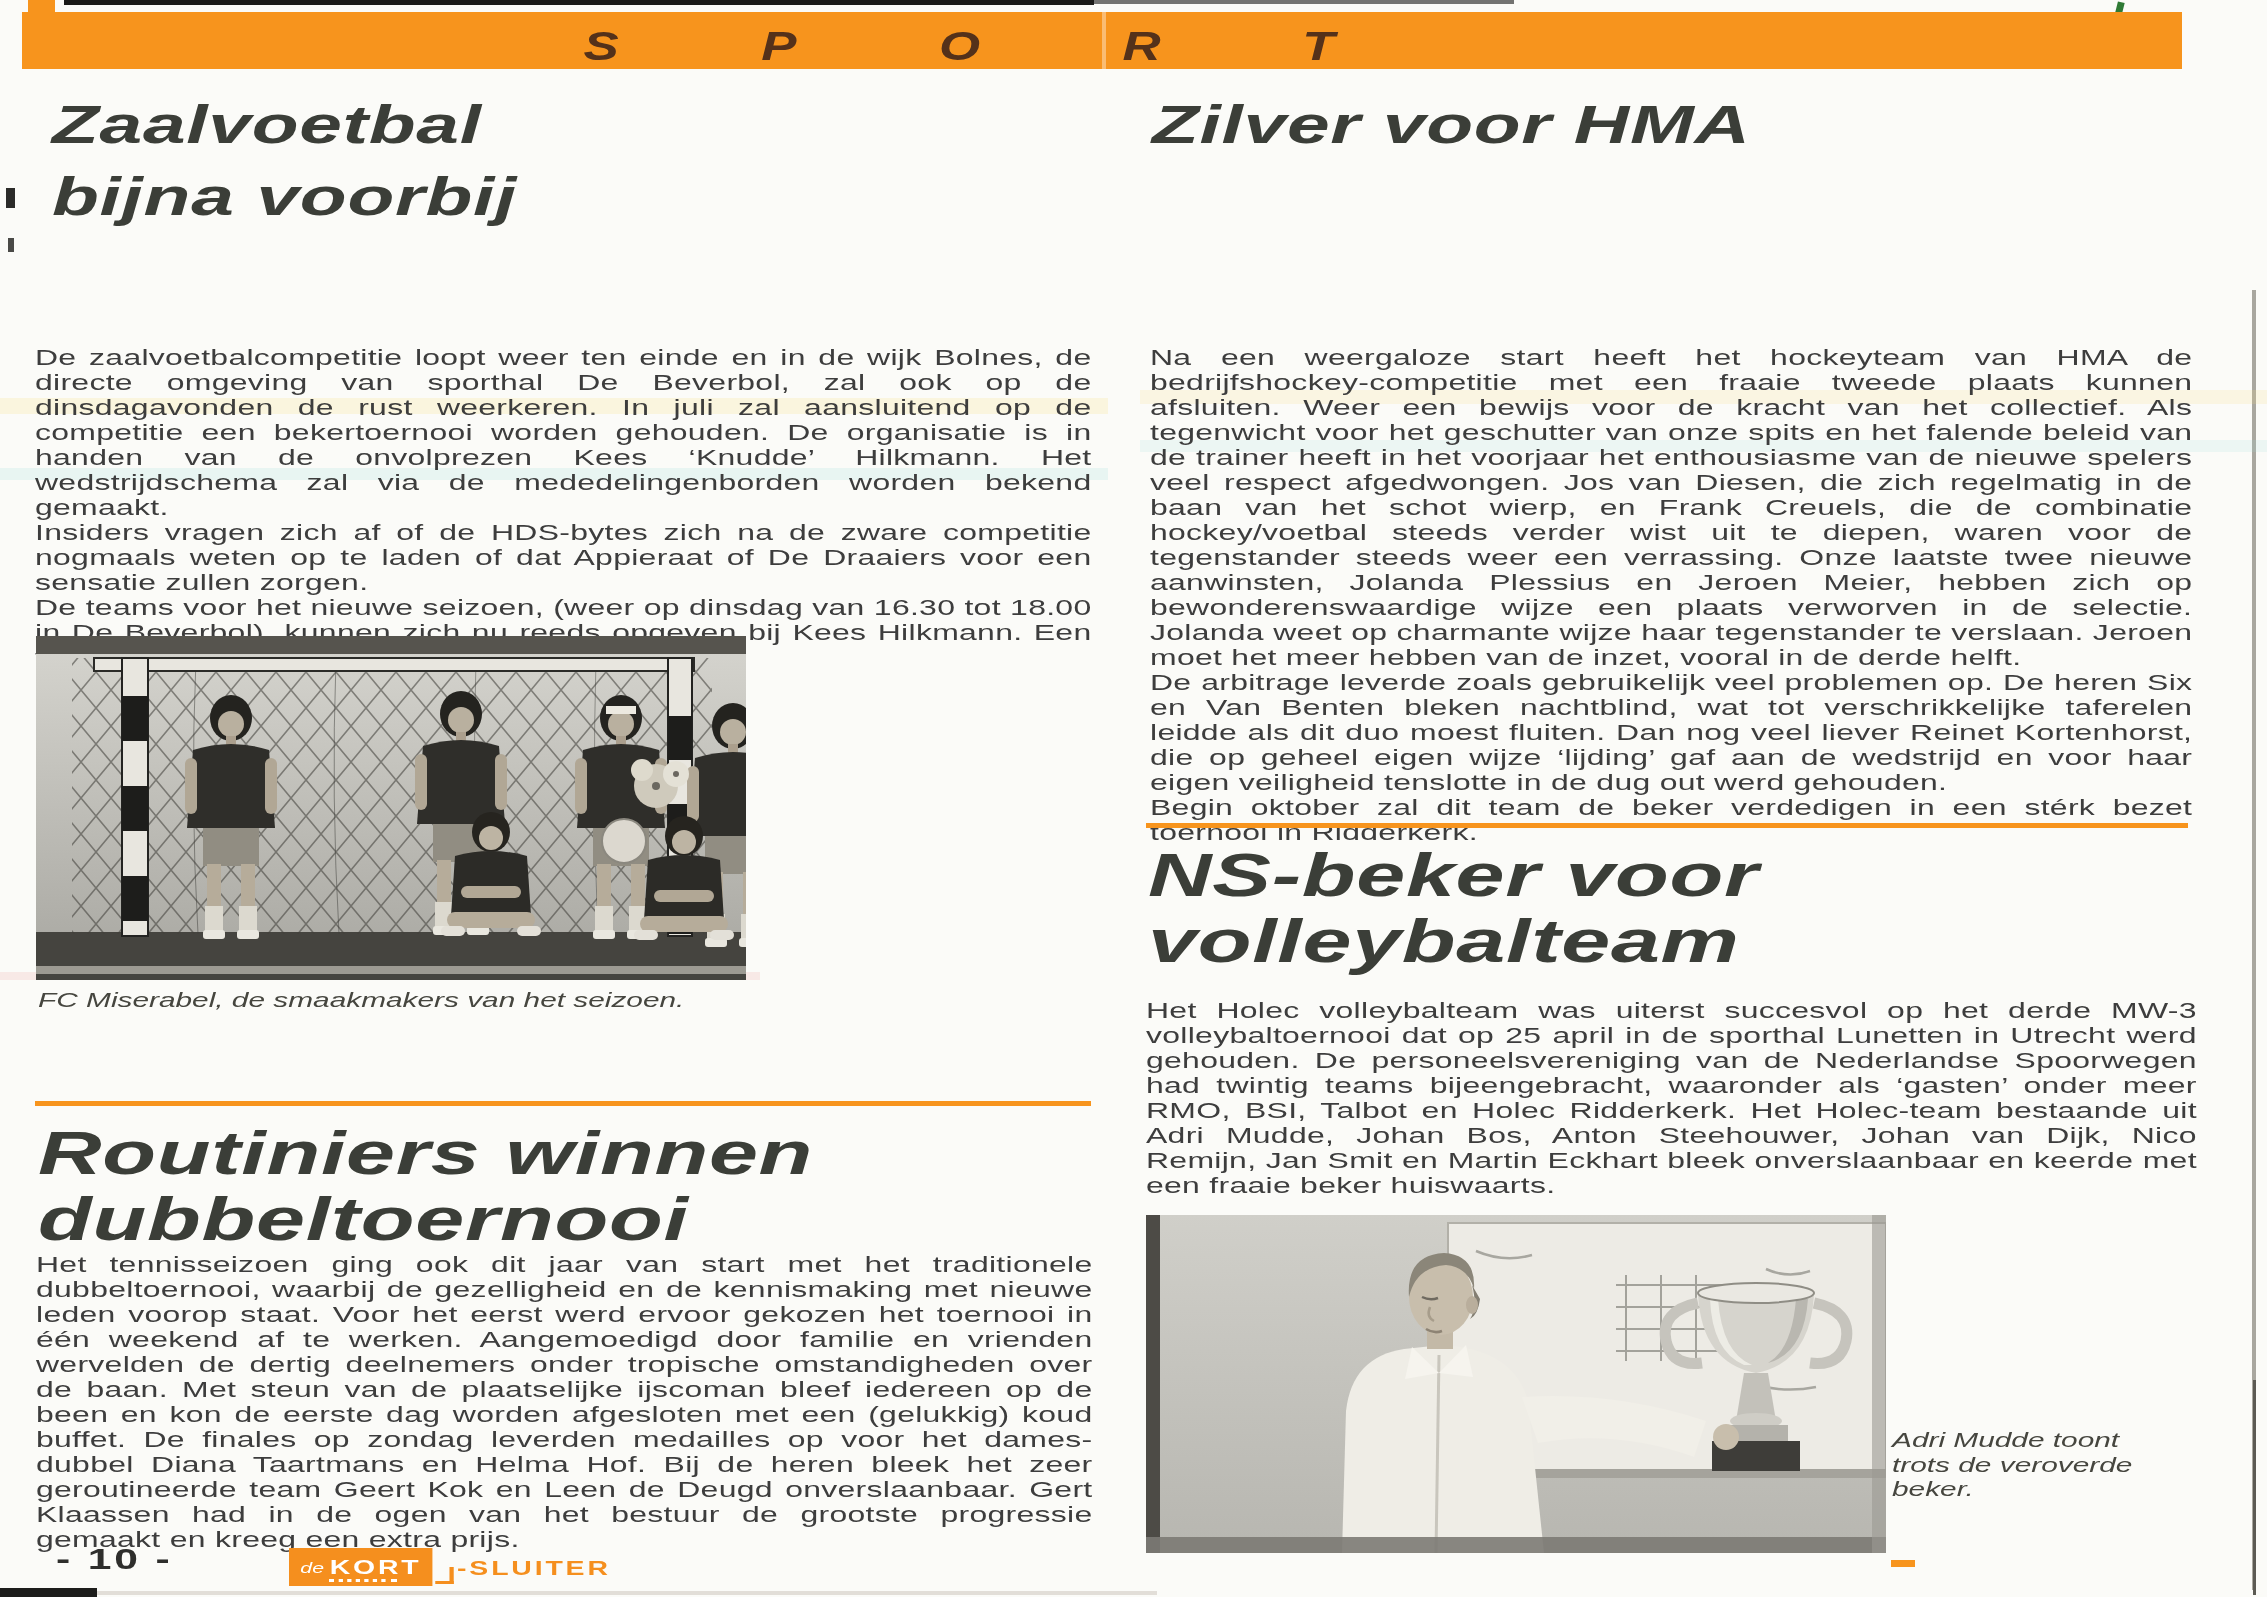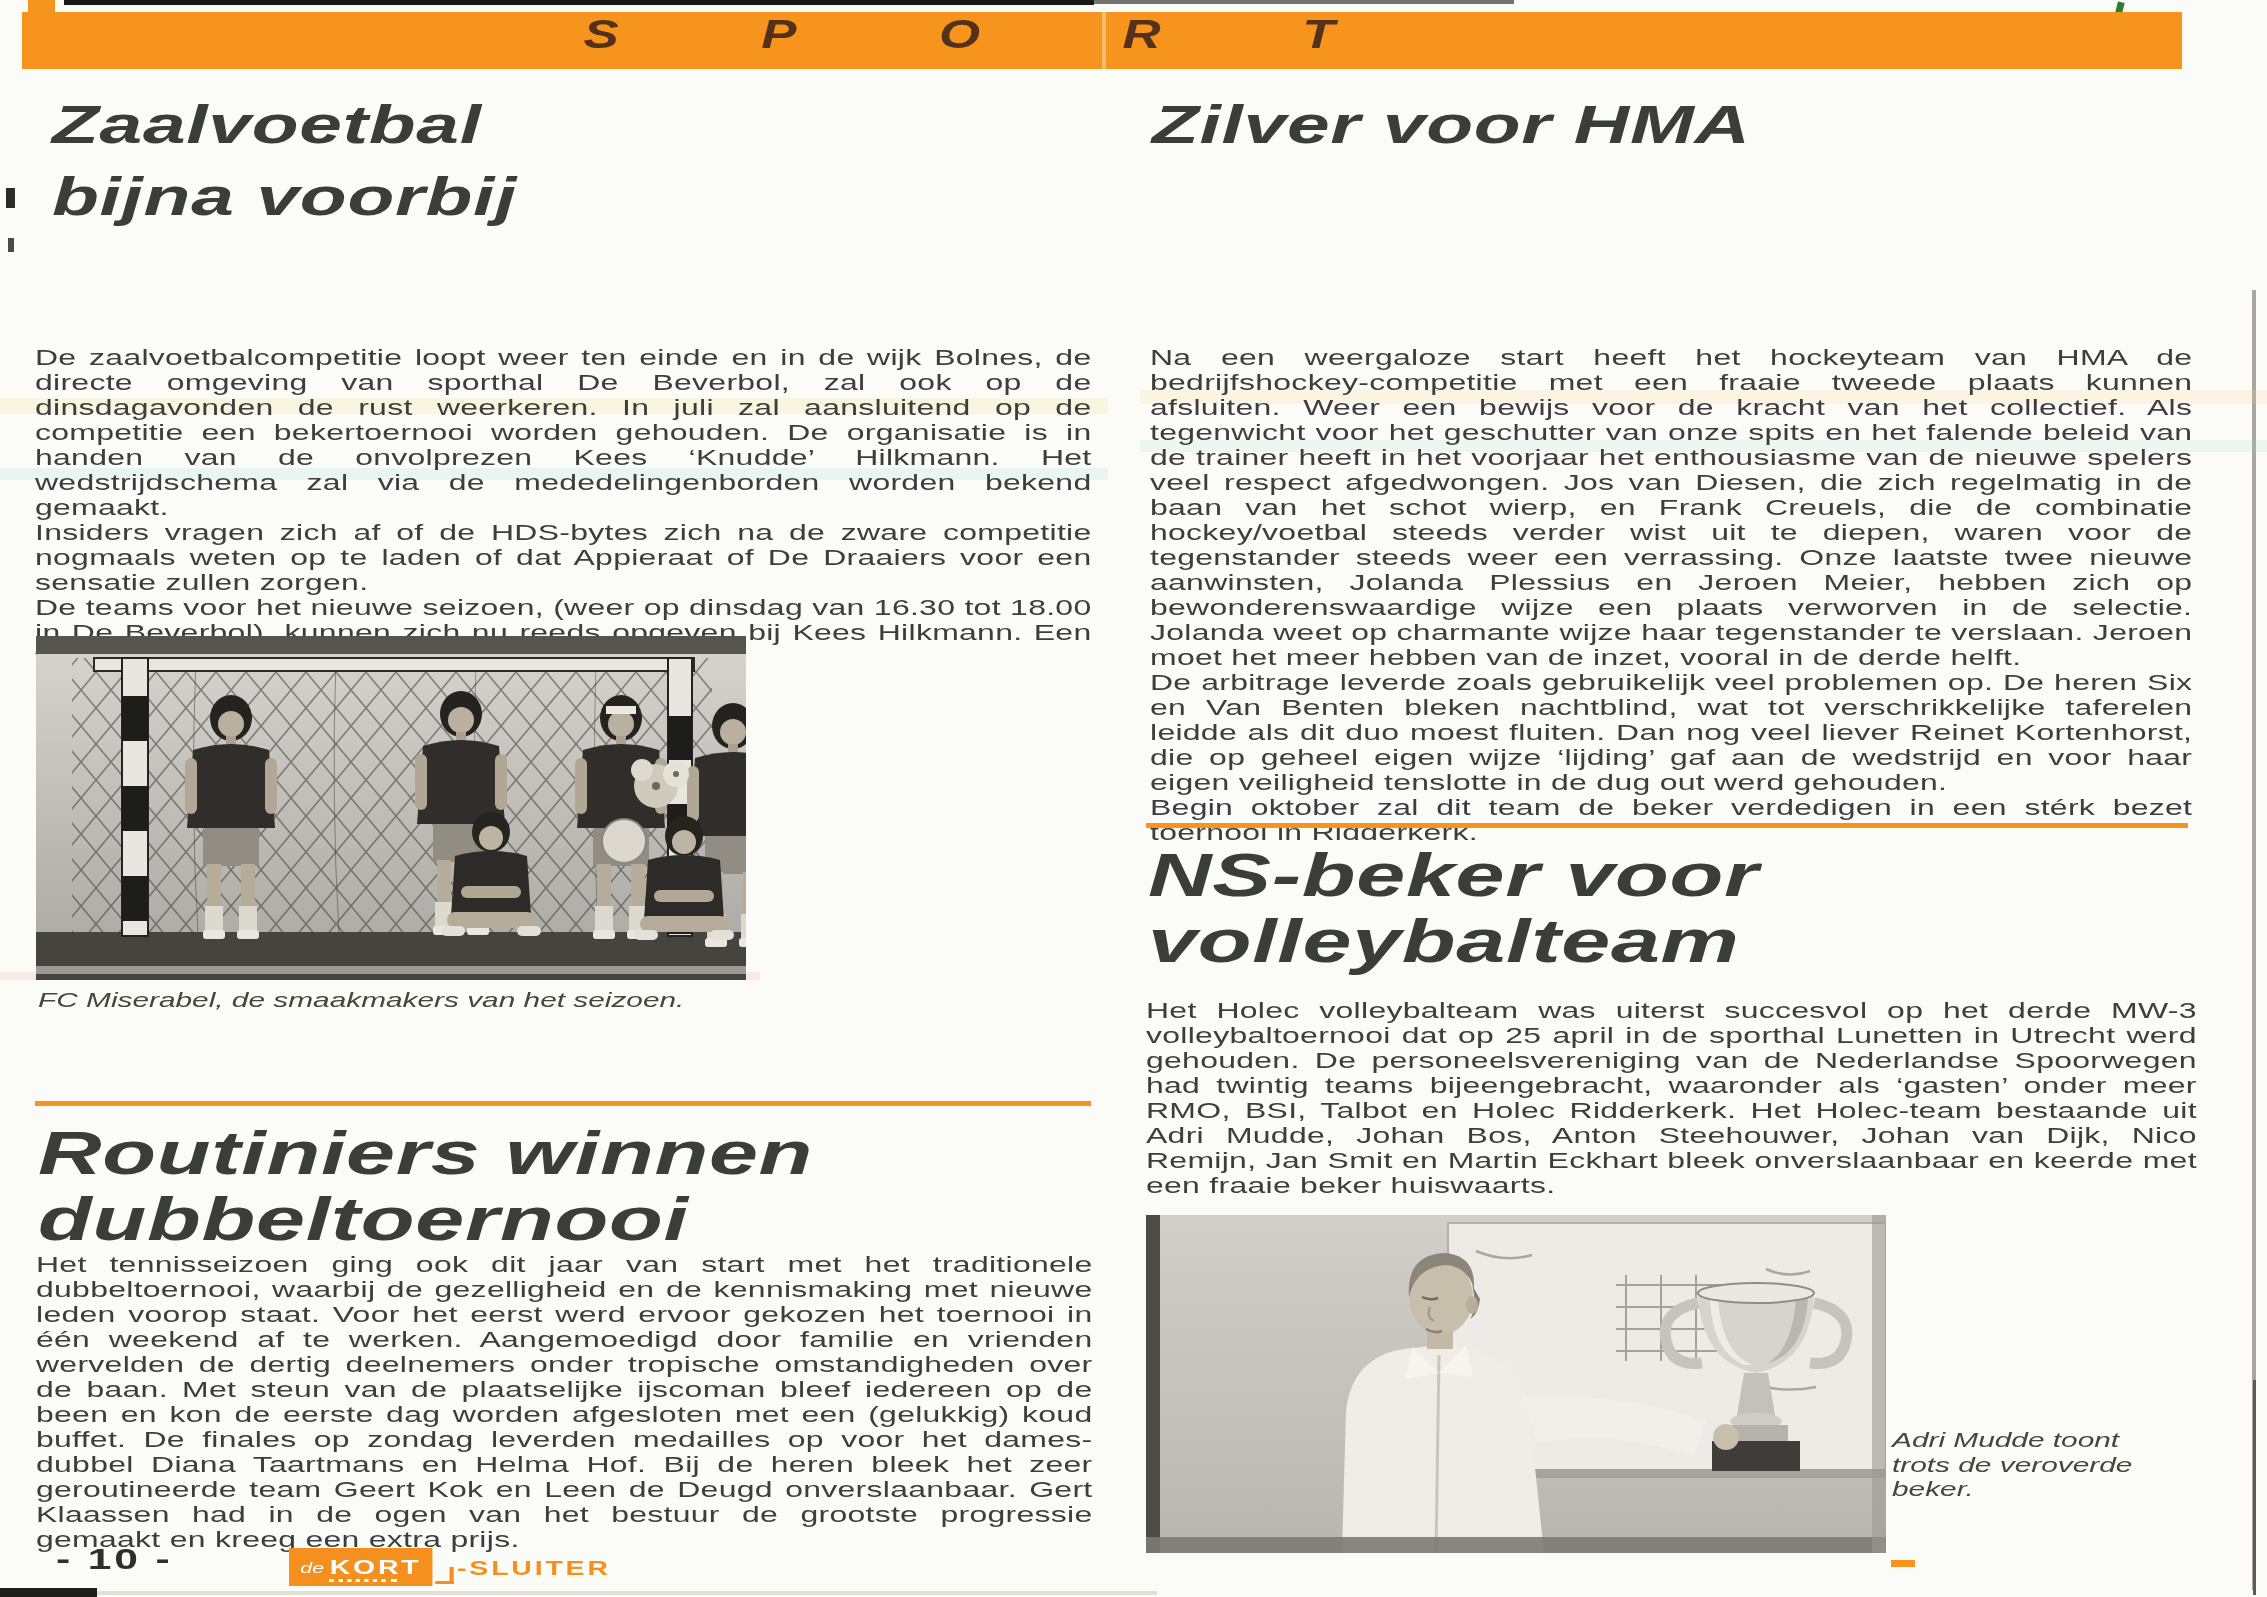--- a/index.html
+++ b/index.html
@@ -7,21 +7,21 @@
     position:relative;width:2267px;height:1597px;overflow:hidden;
     background:#fbfbf8;font-family:"Liberation Sans",sans-serif;
   }
 
   
   .artifact{position:absolute;}
 
   
   #banner{
     position:absolute;left:22px;top:12px;width:2160px;height:57px;
-    background:#F7941D;display:flex;align-items:flex-start;justify-content:center;
+    background:#F7941D;display:flex;align-items:flex-end;justify-content:center;
   }
   #banner-title{
     font-weight:bold;font-style:italic;font-size:40px;color:#54311A;
     letter-spacing:108px;padding-right:108px;
     transform:scaleX(1.32);transform-origin:center;white-space:nowrap;
   }
   #banner-fold{position:absolute;left:1080px;top:0;width:4px;height:57px;background:rgba(255,255,255,.38);}
 
   
   .headline{

